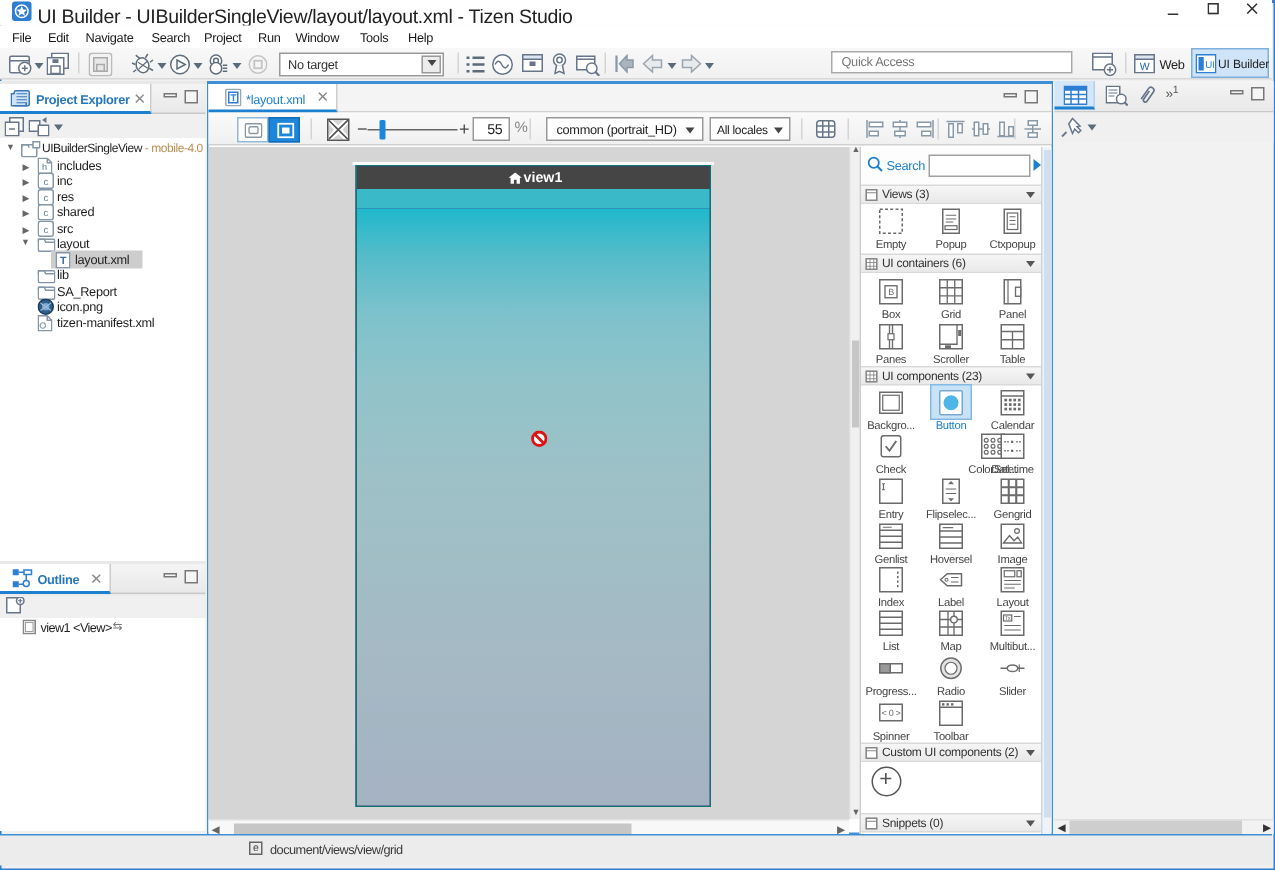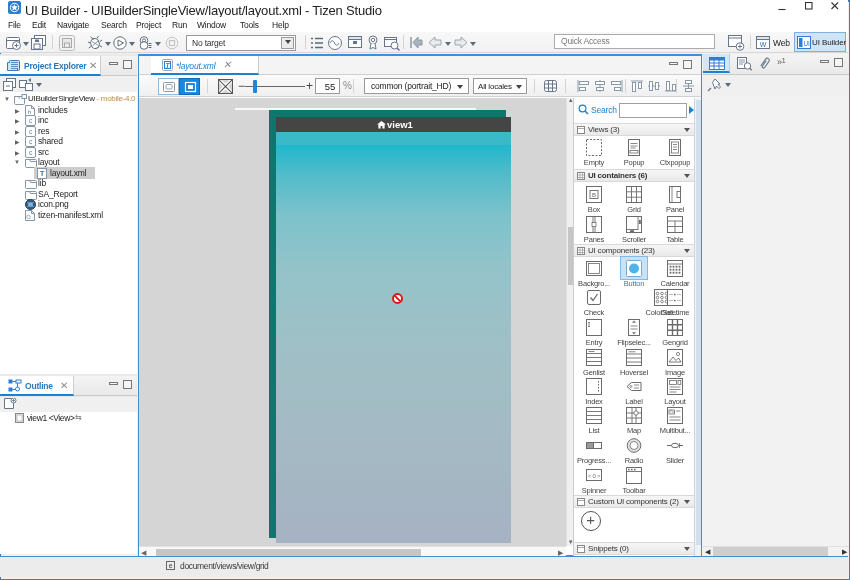--- a/index.html
+++ b/index.html
@@ -28,21 +28,21 @@
 .ptab .x { position:absolute; top:4px; color:#8a8a8a; font-size:10px; }
 .mm1 { position:absolute; width:9px; height:3px; border:1px solid #777; background:#f5f5f5; }
 .mm2 { position:absolute; width:9px; height:9px; border:1px solid #777; background:#f5f5f5; }
 .viewtools { position:absolute; left:0; width:137px; height:17px; background:#f0f0f0; }
 .treebody { position:absolute; left:0; width:137px; background:#fff; }
 .trow { position:absolute; left:0; height:11px; font-size:8.5px; white-space:nowrap; }
 .chev { position:absolute; top:2px; color:#666; font-size:6px; }
 
 #editor { position:absolute; left:138px; top:54px; width:564px; height:502px; border:1px solid #3f8fd6; border-top:2px solid #3f8fd6; background:#fff; }
 #etabbar { position:absolute; left:0; top:0; width:562px; height:19px; background:#f4f4f4; border-bottom:1px solid #cfcfcf; }
-#etab { position:absolute; left:12px; top:0; width:108px; height:19px; background:#fff; border-right:1px solid #ccc; border-bottom:2px solid #1d80d1;font-style:italic; }
+#etab { position:absolute; left:0; top:0; width:86px; height:19px; background:#fff; border-right:1px solid #ccc; border-bottom:2px solid #1d80d1; }
 #etoolbar { position:absolute; left:0; top:19px; width:562px; height:22px; background:linear-gradient(#fafafa,#f0f0f0); border-bottom:1px solid #d0d0d0; }
 #canvas { position:absolute; left:0; top:42px; width:427px; height:448px; background:#d5d5d5; overflow:hidden; }
 #vscroll { position:absolute; left:427px; top:42px; width:7px; height:448px; background:#f0f0f0; border-left:1px solid #e0e0e0; }
 #hscroll { position:absolute; left:0; top:490px; width:427px; height:11px; background:#f8f8f8; border-top:1px solid #e0e0e0; }
 
 #palette { position:absolute; left:434px; top:42px; width:121px; height:459px; background:#fff; border-left:1px solid #ccc; overflow:hidden; }
 #palscroll { position:absolute; left:555px; top:42px; width:7px; height:459px; background:#eef3f9; border-left:1px solid #c9d6e4; }
 .phdr { position:absolute; left:0; width:121px; height:13px; background:linear-gradient(#f6f6f6,#e9e9e9); border-top:1px solid #d9d9d9; border-bottom:1px solid #d9d9d9; font-size:8px; color:#333; }
 .phdr .htxt { position:absolute; left:14px; top:1px; }
 .phdr .harr { position:absolute; right:5px; top:4px; width:0; height:0; border-left:3px solid transparent; border-right:3px solid transparent; border-top:4px solid #555; }
@@ -455,21 +455,21 @@
       </svg>
     <div class="tsep" style="left:537px;top:4px;"></div>
     <svg class="abs" style="left:543px;top:4px;" width="13" height="14" viewBox="0 0 13 14">
         <rect x="3.5" y="1.5" width="6" height="3" fill="#fff" stroke="#8a99a8"></rect>
         <rect x="3.5" y="9.5" width="6" height="3" fill="#fff" stroke="#8a99a8"></rect>
         <path d="M1 7h11M6.5 4.5v5" stroke="#8a99a8"></path>
       </svg>
   </div>
   <div id="canvas">
     <div class="abs" style="left:96px;top:10px;width:241px;height:2px;background:#fafafa;"></div>
-    <div class="abs" style="left:98px;top:12px;width:237px;height:428px;border:7px solid #0f766e;background:#4c1d95;margin-left:32px;">
+    <div class="abs" style="left:98px;top:12px;width:237px;height:428px;border:1px solid #0f766e;background:#4c1d95;">
       <div class="abs" style="left:0;top:0;width:235px;height:15px;background:#454545;">
         <svg style="position:absolute;left:101px;top:4px;" width="9" height="8" viewBox="0 0 10 9">
             <path d="M5 0L0 4h1.5v4.5h2.5v-3h2v3h2.5V4H10Z" fill="#fff"></path>
           </svg>
         <span style="position:absolute;left:111px;top:2px;color:#fff;font-weight:bold;font-size:9.5px;letter-spacing:0;">view1</span>
       </div>
       <div class="abs" style="left:0;top:15px;width:235px;height:13px;background:#3abac8;"></div>
       <div class="abs" style="left:0;top:28px;width:235px;height:398px;background:linear-gradient(180deg,#1fb8cc 0%,#55bcca 8%,#7ec2cc 18%,#92c3c9 30%,#9cc1c7 44%,#a1bec5 58%,#a4bac4 72%,#a5b6c3 86%,#a5b2c2 100%);"></div>
       <svg style="position:absolute;left:116px;top:176px;" width="11" height="11" viewBox="0 0 11 11">
           <circle cx="5.5" cy="5.5" r="4.5" fill="#fff" stroke="#dd1414" stroke-width="1.9"></circle>
@@ -522,21 +522,21 @@
         <span class="plbl" style="">Popup</span>
       </div>
       <div class="pcell" style="left:81px;top:40px;height:29px;">
         <svg class="pic" style="position:absolute;left:10px;top:0px;" width="20" height="19" viewBox="0 0 20 19">
           <rect x="4.5" y="1.5" width="11" height="16" fill="#fff" stroke="#6b6b6b"></rect>
           <rect x="6.5" y="4" width="7" height="11" fill="none" stroke="#6b6b6b" stroke-width="0.8"></rect>
           <path d="M8 6.5h4M8 9h4M8 11.5h4" stroke="#6b6b6b" stroke-width="0.8"></path>
         </svg>
         <span class="plbl" style="">Ctxpopup</span>
       </div>
-      <div class="phdr" style="top:71px;font-weight:bold;">
+      <div class="phdr" style="top:71px;">
         <span class="hico">
           <svg width="8" height="8" viewBox="0 0 8 8" style="position:absolute;left:-1px;top:-1px;">
             <rect x="0.5" y="0.5" width="7" height="7" fill="#fff" stroke="#888"></rect>
             <path d="M0.5 3h7M0.5 5.5h7M3 0.5v7M5.5 0.5v7" stroke="#888" stroke-width="0.6"></path>
           </svg>
         </span>
         <span class="htxt">UI containers (6)</span>
         <span class="harr"></span>
       </div>
       <div class="pcell" style="left:0px;top:87px;height:29px;">

